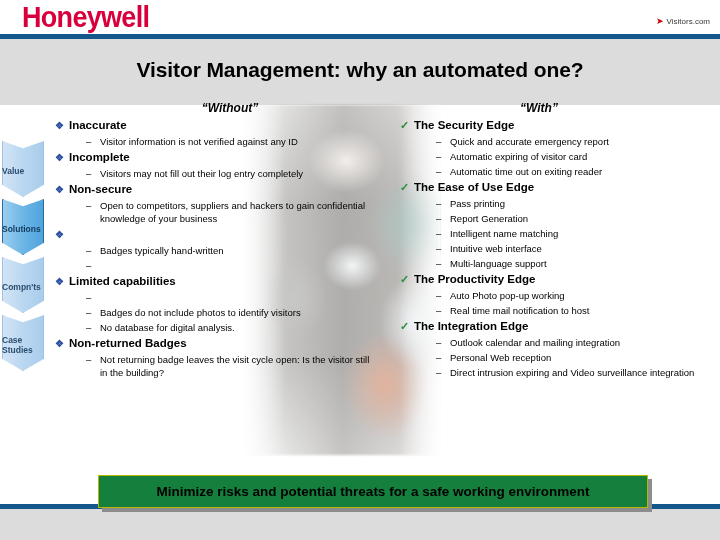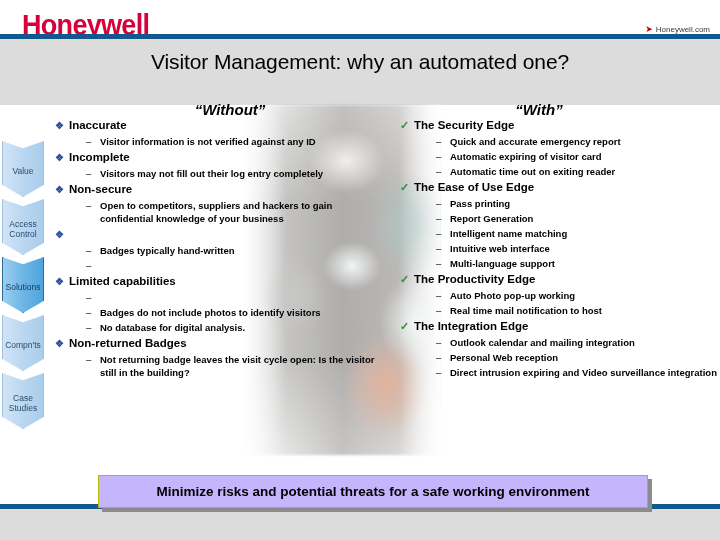--- a/index.html
+++ b/index.html
@@ -11,21 +11,21 @@
     height: 540px;
     font-family: "Liberation Sans", sans-serif;
     background: #ffffff;
     overflow: hidden;
     position: relative;
   }
 
   
   .header {
     position: absolute;
-    left: 0; top: 8px;
+    left: 0; top: 0;
     width: 720px; height: 20px;
     background: #ffffff;
   }
   .logo {
     position: absolute;
     left: 22px; top: 2px;
     font-size: 27px;
     font-weight: bold;
     color: #d8003c;
     letter-spacing: -0.7px;
@@ -55,25 +55,25 @@
 
   
   .title-band {
     position: absolute;
     left: 0; top: 39px;
     width: 720px; height: 66px;
     background: #dcdcdc;
   }
   .slide-title {
     position: absolute;
-    left: 0; top: 50px;
+    left: 0; top: 58px;
     width: 720px;
     text-align: center;
     font-size: 21px;
-    font-weight: normal;
+    font-weight: bold;
     color: #000000;
     letter-spacing: -0.1px;
   }
 
   
   .body-area {
     position: absolute;
     left: 0; top: 105px;
     width: 720px; height: 375px;
     background: #ffffff;
@@ -133,33 +133,34 @@
   }
   .chev.active .shape {
     background: linear-gradient(to right, #9ccef0 0%, #6cb6e6 50%, #4fa4dd 100%);
     border: 1px solid #2a6d9c;
   }
   .chev .label {
     position: relative;
     z-index: 2;
     font-size: 8.5px;
     color: #2b4d6e;
-    text-align: center;
+    text-align: left;
     line-height: 10px;
     width: 42px;
     margin-top: 3px;
+    font-weight: bold;
   }
   .chev.active .label {
     color: #123a5c;
   }
 
   
   .col-head {
     position: absolute;
-    font-size: 15px;
+    font-size: 12px;
     font-weight: bold;
     font-style: italic;
     color: #000;
     z-index: 4;
   }
   .col-head.left  { left: 120px; top: 101px; width: 220px; text-align: center; }
   .col-head.right { left: 429px; top: 101px; width: 220px; text-align: center; }
 
   .col {
     position: absolute;
@@ -195,37 +196,37 @@
     font-weight: normal;
     color: #000;
     line-height: 13px;
     padding-left: 31px;
   }
   .lvl2 .dash {
     flex: 0 0 auto;
     width: 14px;
     color: #000;
   }
-  .lvl2 .txt { flex: 1 1 auto; font-weight: bold; }
+  .lvl2 .txt { flex: 1 1 auto; }
 
   .col.right .lvl2 { padding-left: 36px; }
 
   
   .callout-shadow {
     position: absolute;
     left: 102px; top: 479px;
     width: 550px; height: 33px;
     background: #8c8c8c;
     z-index: 6;
   }
   .callout {
     position: absolute;
     left: 98px; top: 475px;
     width: 550px; height: 33px;
-    background: #c4b5fd;
+    background: #15803d;
     border: 1px solid #b8b800;
     box-sizing: border-box;
     display: flex;
     align-items: center;
     justify-content: center;
     font-size: 13.5px;
     font-weight: bold;
     color: #000;
     z-index: 7;
   }
@@ -243,44 +244,37 @@
     width: 720px; height: 31px;
     background: #dcdcdc;
   }
 </style>
 </head>
 <body>
 
 <div class="header">
   <div class="logo">Honeywell</div>
   <div class="header-link">
-    <span class="arrow-icon">➤</span><span>Honeywell.com</span>
+    <span class="arrow-icon">➤</span><span>Visitors.com</span>
   </div>
 </div>
 <div class="blue-bar-top"></div>
 
 <div class="title-band"></div>
 <div class="slide-title">Visitor Management: why an automated one?</div>
 
 <div class="body-area">
   <div class="bg-photo"></div>
   <div class="bg-photo-fade"></div>
 </div>
 
 <div class="sidebar">
   <div class="chev">
     <div class="shape"></div>
     <div class="label">Value</div>
-  </div>
-  <div class="chev">
-    <div class="shape"></div>
-    <div class="label">
-      <div>Access</div>
-      <div>Control</div>
-    </div>
   </div>
   <div class="chev active">
     <div class="shape"></div>
     <div class="label">Solutions</div>
   </div>
   <div class="chev">
     <div class="shape"></div>
     <div class="label">Compn'ts</div>
   </div>
   <div class="chev">

